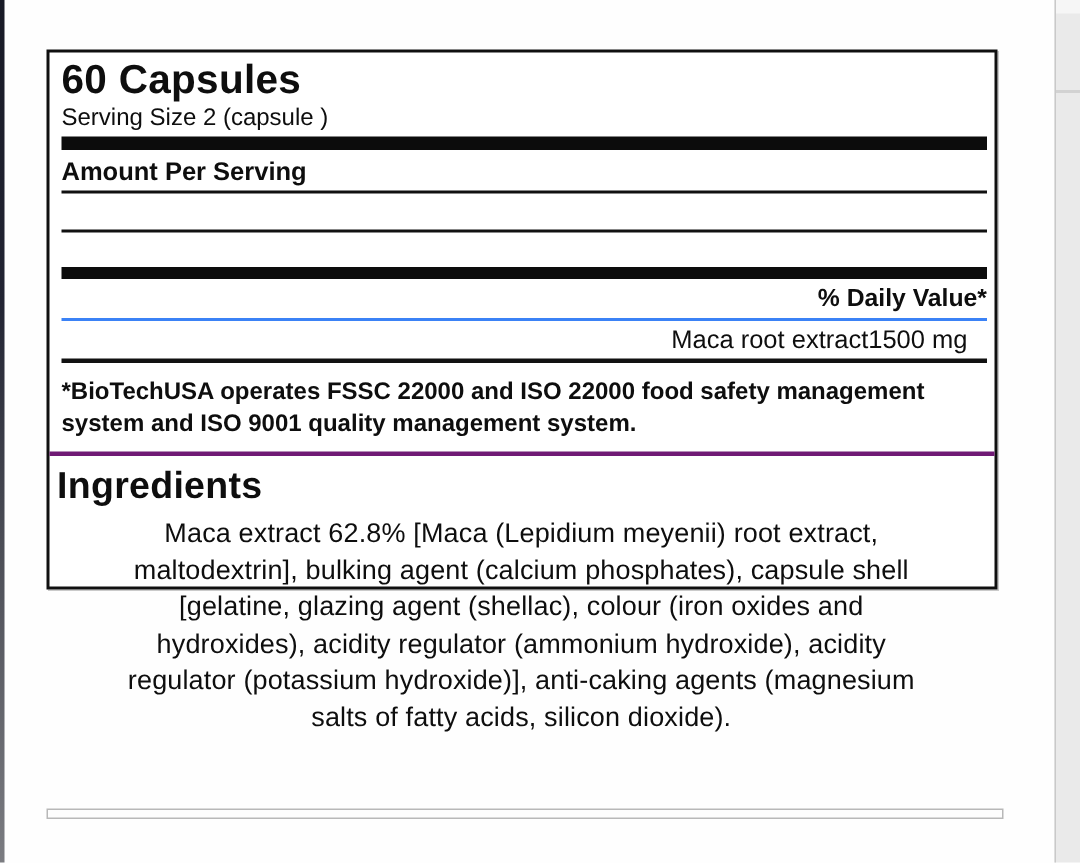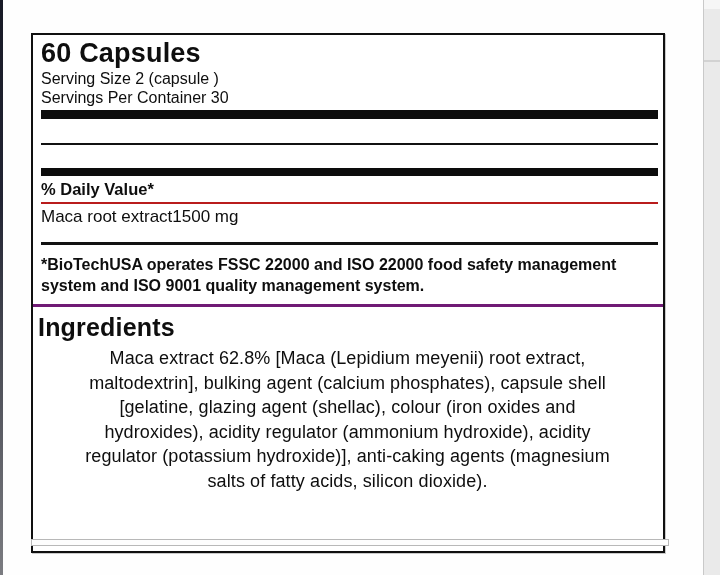--- a/index.html
+++ b/index.html
@@ -21,41 +21,41 @@
     background:#eaeaea; border-left:1px solid #c9c9c9;
   }
   .right-gutter .gutter-top {
     position:absolute; left:0; top:0; width:100%; height:9px; background:#f6f6f6;
   }
   .right-gutter .gutter-divider {
     position:absolute; left:0; top:60px; width:100%; height:2px; background:#d2d2d2;
   }
   
   .label-box {
-    position:absolute; left:31px; top:33px; width:634px; height:520px;
+    position:absolute; left:31px; top:33px; width:634px; height:360px;
     background:#ffffff; border:2px solid #101010;
     box-shadow:1px 1px 0 rgba(140,140,140,.45);
   }
   .facts { padding:0 5px 0 8px; }
   .capsule-count { font-size:27px; font-weight:bold; line-height:31px; margin-top:3px; letter-spacing:.2px; }
   .serving-line { font-size:16px; line-height:19px; }
   .bar-thick { height:9px; background:#0c0c0c; margin-top:3px; }
   .amount-per-serving {
     font-size:17px; font-weight:bold; line-height:20px;
     padding:5px 0 2px; border-bottom:2px solid #111;
   }
   .thin-rule { height:2px; background:#111; margin-top:24px; }
   .bar-thick2 { height:8px; background:#0c0c0c; margin-top:23px; }
   .daily-value {
-    text-align:left; font-weight:bold; font-size:16.5px; line-height:19px;
-    padding:4px 0 3px; border-bottom:2px solid #b91c1c;
+    text-align:right; font-weight:bold; font-size:16.5px; line-height:19px;
+    padding:4px 0 3px; border-bottom:2px solid #3b82f6;
   }
   .nutrient-row {
-    display:flex; justify-content:flex-start;
-    font-size:17px; line-height:20px; padding:3px 0 15px;
+    display:flex; justify-content:flex-end;
+    font-size:17px; line-height:20px; padding:3px 0 2px;
     border-bottom:3px solid #111;
   }
   .nutrient-row .amount { padding-right:13px; }
   .footnote { font-size:16px; line-height:21px; margin-top:9px; white-space:pre-line;font-weight:bold; }
   .facility { font-size:16px; line-height:20px; margin-top:8px; }
   .ingredients {
     border-top:3px solid #701a75; margin-top:8px; padding:0 6px 0 5px;
   }
   .ingredients-title { font-size:25px; font-weight:bold; line-height:27px; margin-top:7px; letter-spacing:.2px; }
   .ingredients-text { font-size:18px; line-height:24.5px; margin-top:5px; white-space:pre-line; letter-spacing:.1px;text-align:center; }
@@ -73,24 +73,24 @@
 <div class="right-gutter">
   <div class="gutter-top"></div>
   <div class="gutter-divider"></div>
 </div>
 
 <div class="label-box">
 
   <div class="facts">
     <div class="capsule-count">60 Capsules</div>
     <div class="serving-line">Serving Size 2  (capsule )</div>
-    <div class="serving-line">Servings Per Container 30</div>
 
     <div class="bar-thick"></div>
 
+    <div class="amount-per-serving">Amount Per Serving</div>
 
     <div class="thin-rule"></div>
 
     <div class="bar-thick2"></div>
 
     <div class="daily-value">% Daily Value*</div>
 
     <div class="nutrient-row">
       <span class="name">Maca root extract</span>
       <span class="amount">1500 mg</span>

